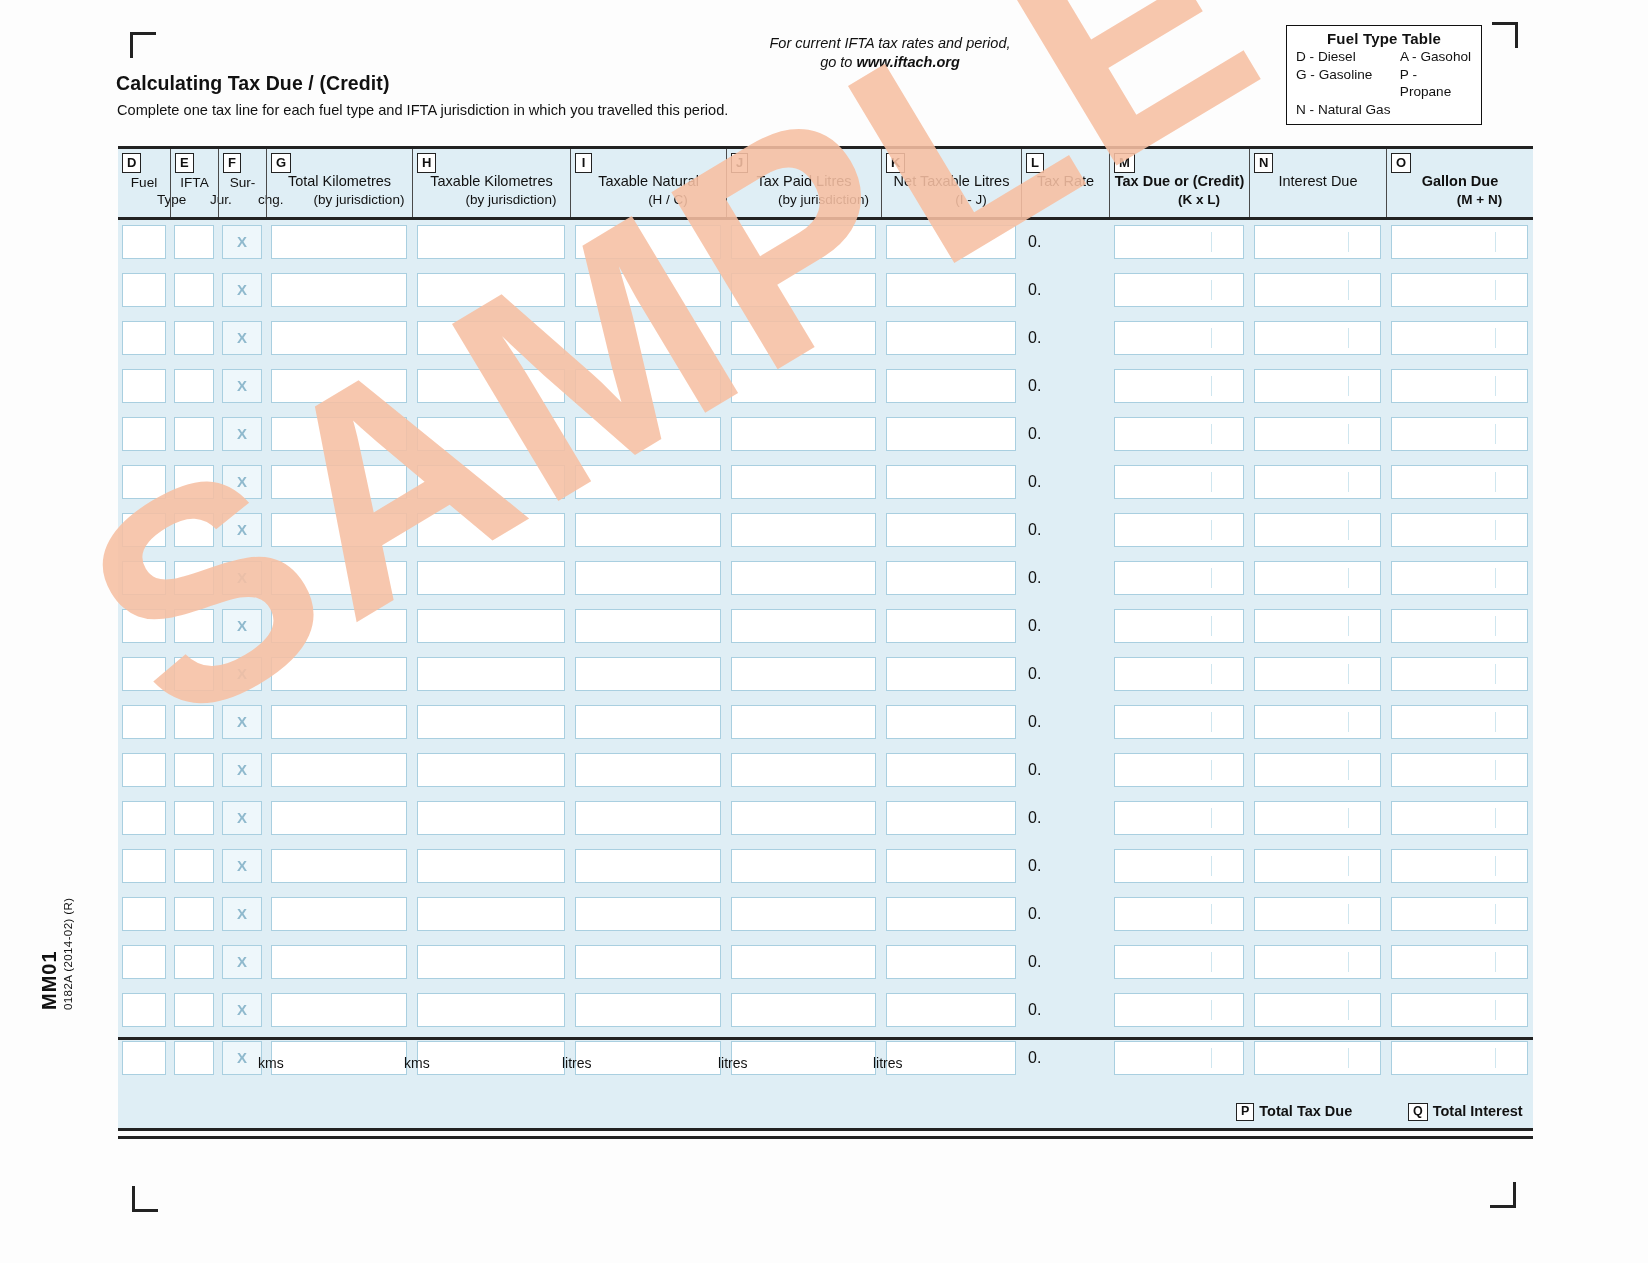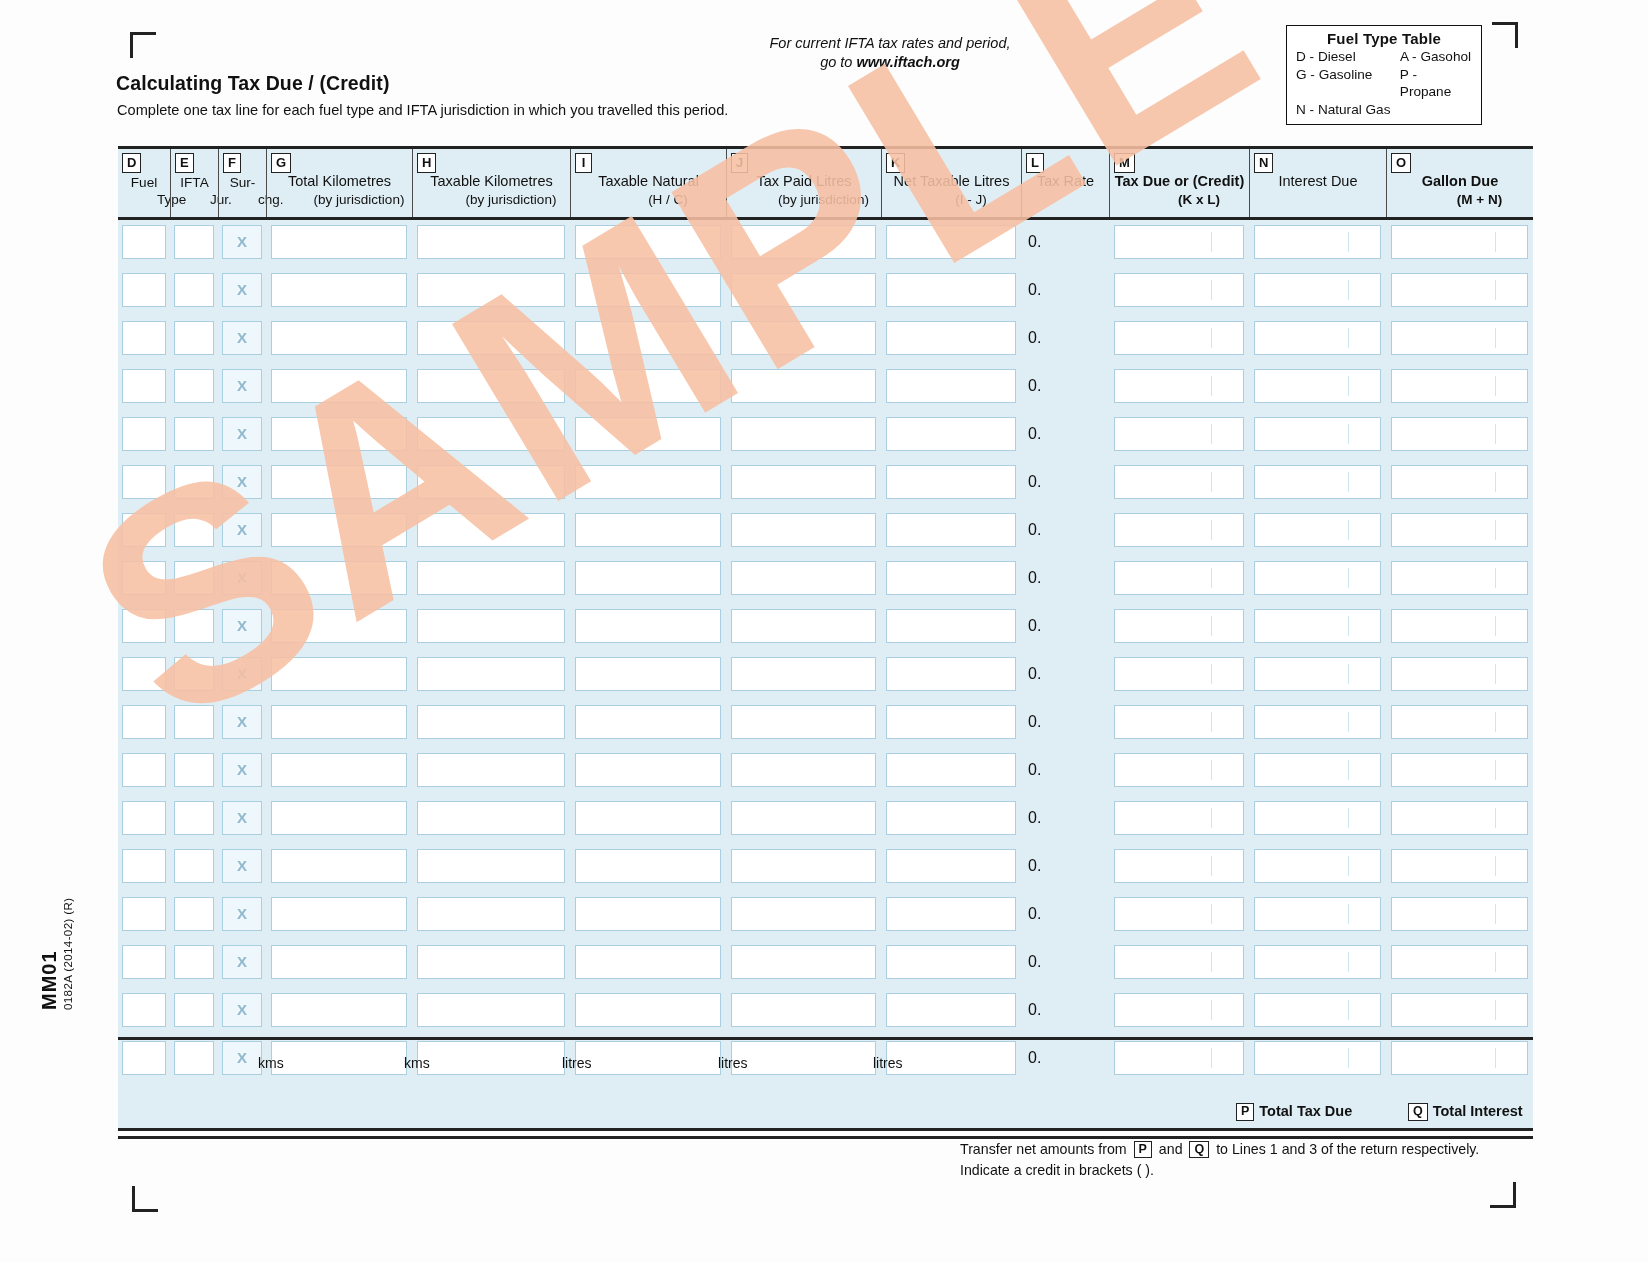--- a/index.html
+++ b/index.html
@@ -657,24 +657,20 @@
       <div class="unit" style="left: 873px;">litres</div>
     </div>
   <div class="pqrow">
     <div class="pq" style="left:1118px;"><span class="tag">P</span><span>Total Tax Due</span></div>
     <div class="pq" style="left:1290px;"><span class="tag">Q</span><span>Total Interest</span></div>
   </div>
 
   <div id="botline"></div>
 
 
-  <div class="footR">
-    <div><span>Transfer net amounts from </span><span class="tag">P</span><span> and </span><span class="tag">Q</span><span> to Lines 1 and 3 of the return respectively.</span></div>
-    <div>Indicate a credit in brackets ( ).</div>
-  </div>
 
   <div class="vcode">MM01</div>
   <div class="vcode2">0182A (2014-02) (R)</div>
 
 </div>
 
 <div id="sample">
   <div class="txt">SAMPLE</div>
 </div>
 

